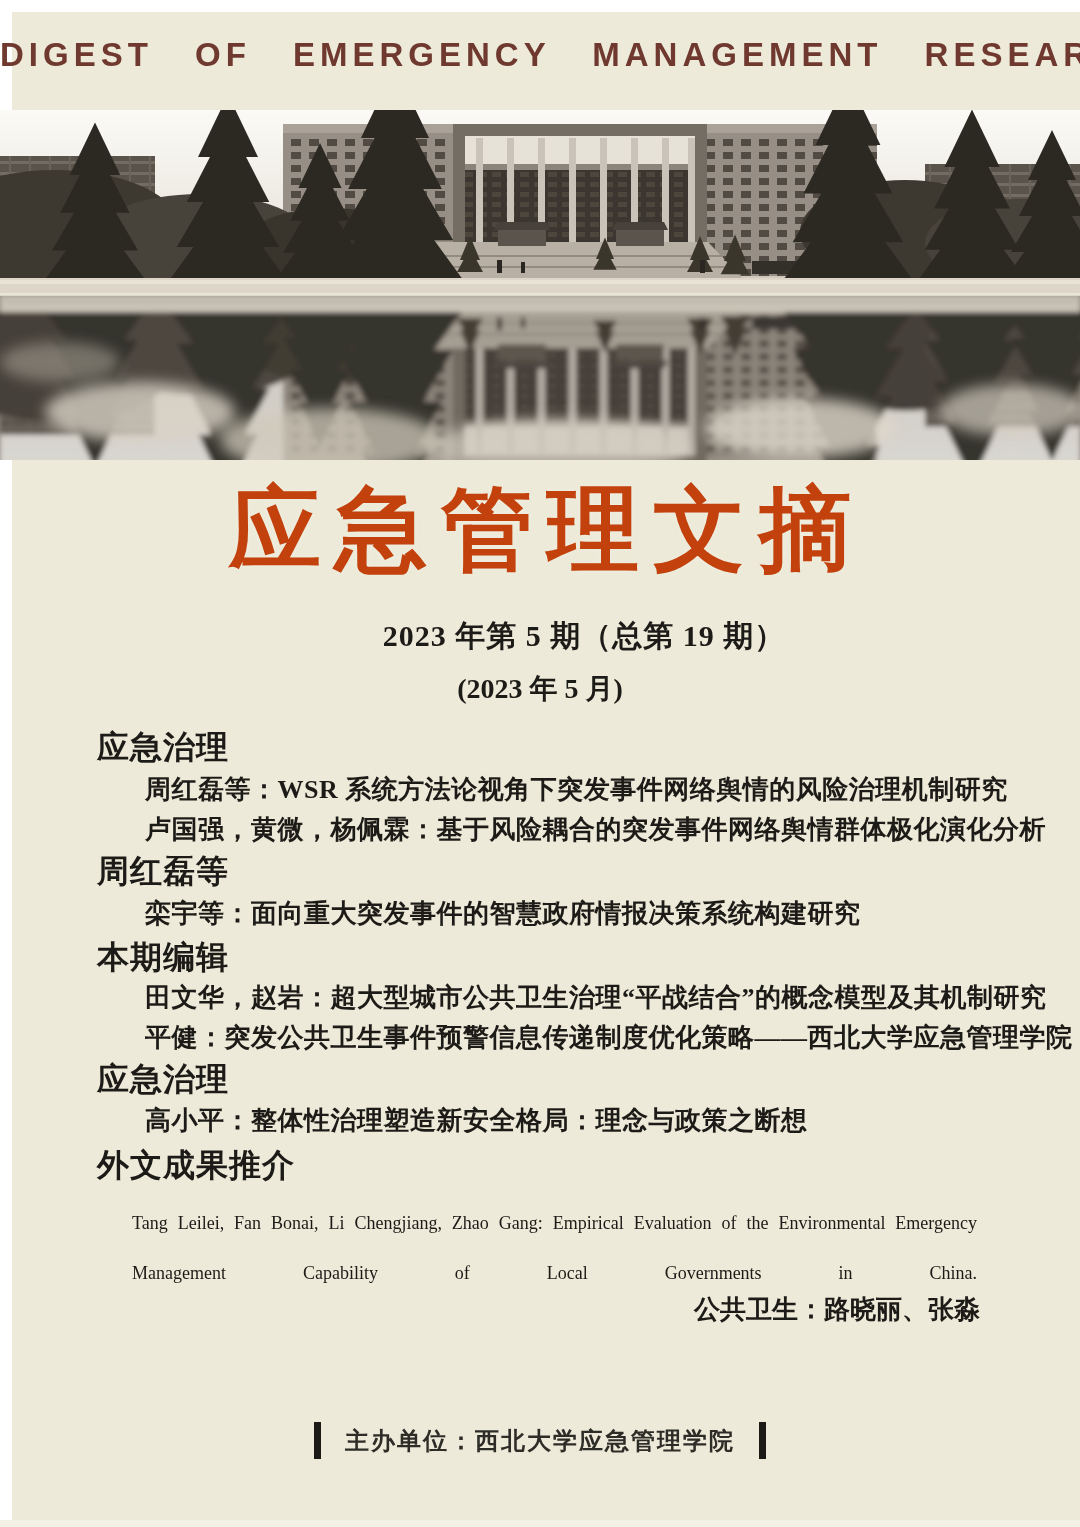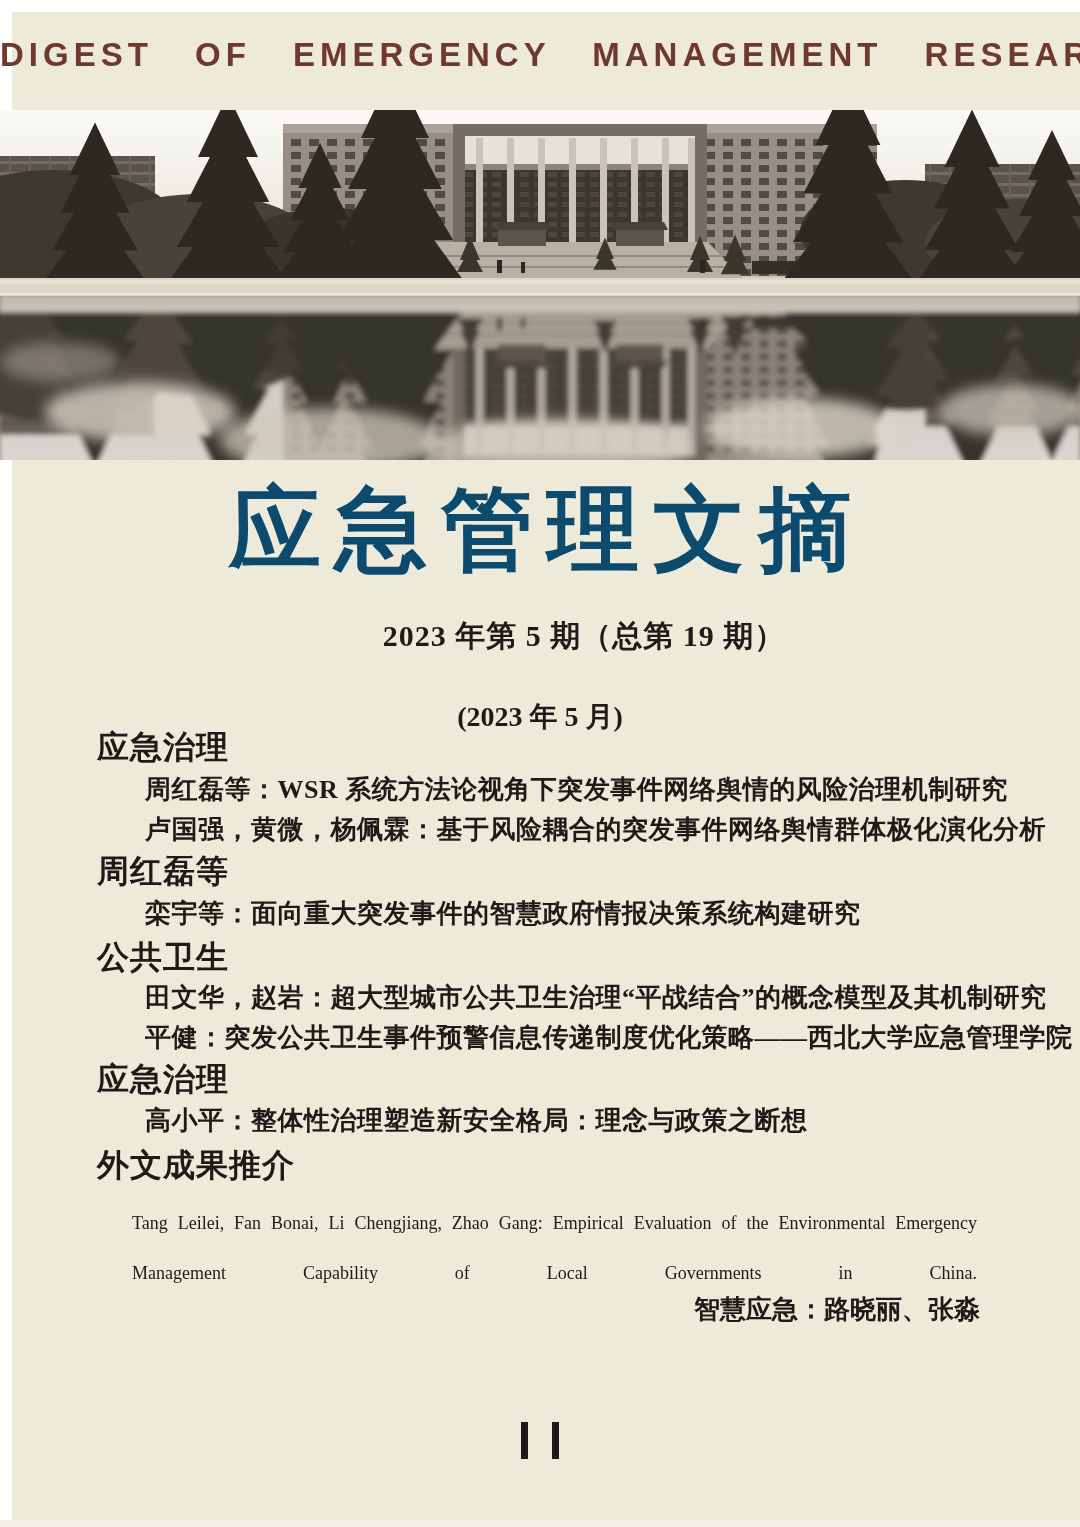--- a/index.html
+++ b/index.html
@@ -17,33 +17,33 @@
     font-weight:bold;font-size:33px;letter-spacing:5px;word-spacing:28px;
     color:#70392f;white-space:nowrap;
   }
 
   .photo{position:absolute;top:110px;left:0;width:1080px;height:350px;}
   .photo svg{display:block;}
 
   .calligraphy{
     position:absolute;top:468px;left:0;width:100%;text-align:center;
     font-size:92px;font-weight:bold;letter-spacing:14px;padding-left:14px;
-    box-sizing:border-box;color:#0c4a6e;
+    box-sizing:border-box;color:#c2410c;
     text-shadow:0 0 6px rgba(240,238,225,0.9);
     font-family:"DejaVu Serif","Liberation Serif",serif;
     white-space:nowrap;
   }
 
   .issue-line{
     position:absolute;top:616px;left:0;width:100%;text-align:center;
     font-weight:bold;font-size:30px;letter-spacing:1px;padding-left:44px;
   }
   .date-line{
     position:absolute;top:670px;left:0;width:100%;text-align:center;
-    font-weight:bold;font-size:28px;margin-top:28px;
+    font-weight:bold;font-size:28px;
   }
 
   .toc-heading{
     position:absolute;left:97px;font-weight:bold;font-size:32px;
     letter-spacing:1px;white-space:nowrap;
   }
   .toc-item{
     position:absolute;left:145px;font-weight:bold;font-size:26px;
     white-space:nowrap;letter-spacing:0.5px;
   }
@@ -209,30 +209,31 @@
 <div class="issue-line">2023 年第 5 期（总第 19 期）</div>
 <div class="date-line">(2023 年 5 月)</div>
 
 <div class="toc-heading" style="top:726px">应急治理</div>
 <div class="toc-item" style="top:772px">周红磊等：WSR 系统方法论视角下突发事件网络舆情的风险治理机制研究</div>
 <div class="toc-item" style="top:812px">卢国强，黄微，杨佩霖：基于风险耦合的突发事件网络舆情群体极化演化分析</div>
 
 <div class="toc-heading" style="top:850px">周红磊等</div>
 <div class="toc-item" style="top:896px">栾宇等：面向重大突发事件的智慧政府情报决策系统构建研究</div>
 
-<div class="toc-heading" style="top:936px">公共卫生</div>
+<div class="toc-heading" style="top:936px">本期编辑</div>
 <div class="toc-item" style="top:980px">田文华，赵岩：超大型城市公共卫生治理“平战结合”的概念模型及其机制研究</div>
 <div class="toc-item" style="top:1020px">平健：突发公共卫生事件预警信息传递制度优化策略——西北大学应急管理学院</div>
 
 <div class="toc-heading" style="top:1058px">应急治理</div>
 <div class="toc-item" style="top:1103px">高小平：整体性治理塑造新安全格局：理念与政策之断想</div>
 
 <div class="toc-heading" style="top:1144px">外文成果推介</div>
 <div class="toc-item-en" style="top:1198px">Tang Leilei, Fan Bonai, Li Chengjiang, Zhao Gang: Empirical Evaluation of the Environmental Emergency Management Capability of Local Governments in China.</div>
 
-<div class="editor-line">智慧应急：路晓丽、张淼</div>
+<div class="editor-line">公共卫生：路晓丽、张淼</div>
 
 <div class="footer">
   <span class="bar"></span>
+  <span class="org">主办单位：西北大学应急管理学院</span>
   <span class="bar"></span>
 </div>
 
 <div class="bottom-strip"></div>
 
 </body></html>

